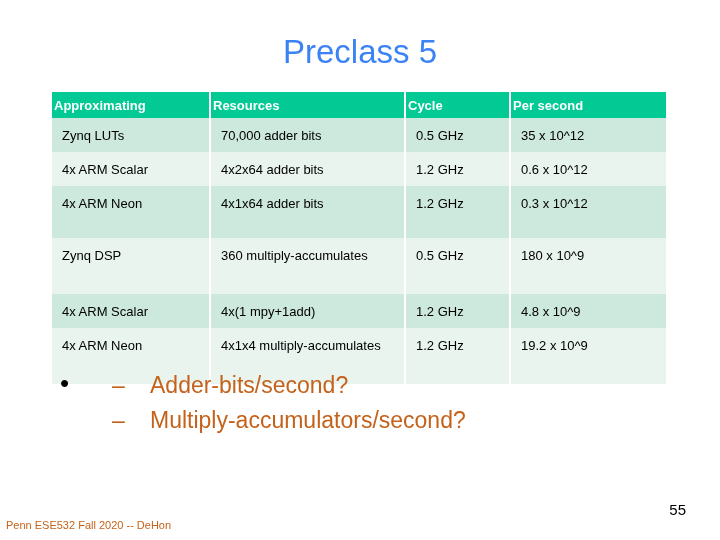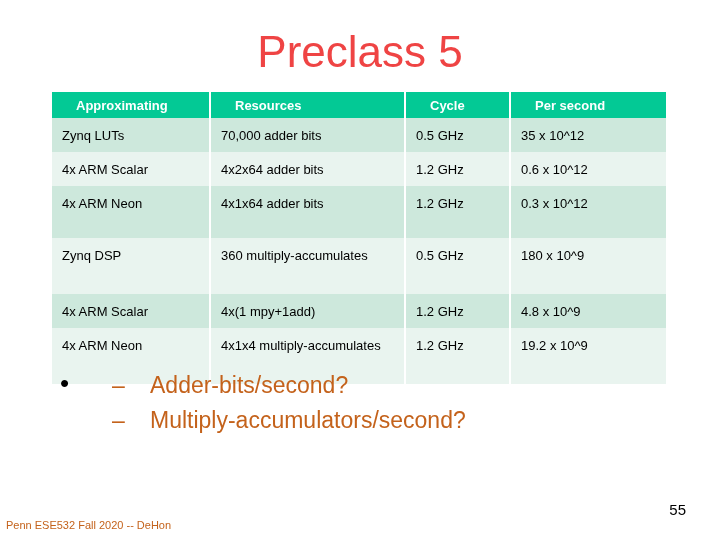--- a/index.html
+++ b/index.html
@@ -15,23 +15,23 @@
     position: relative;
   }
 
   
   #slide-title {
     position: absolute;
     top: 32px;
     left: 0;
     width: 720px;
     text-align: center;
-    font-size: 44px;
+    font-size: 33px;
     line-height: 40px;
-    color: #ef4444;
+    color: #3b82f6;
     font-weight: normal;
     letter-spacing: 0px;
   }
 
   
   #resource-table {
     position: absolute;
     left: 52px;
     top: 92px;
     width: 614px;
@@ -42,21 +42,21 @@
   #resource-table col.c1 { width: 195px; }
   #resource-table col.c2 { width: 105px; }
   #resource-table col.c3 { width: 156px; }
 
   #resource-table th {
     background: #03C995;
     color: #ffffff;
     font-size: 13px;
     font-weight: bold;
     text-align: left;
-    padding: 5px 0 5px 24px;
+    padding: 5px 0 5px 2px;
     border-right: 2px solid #ffffff;
     height: 16px;
     vertical-align: middle;
     white-space: nowrap;
   }
   #resource-table th:last-child { border-right: none; }
 
   #resource-table td {
     font-size: 13px;
     color: #000000;

